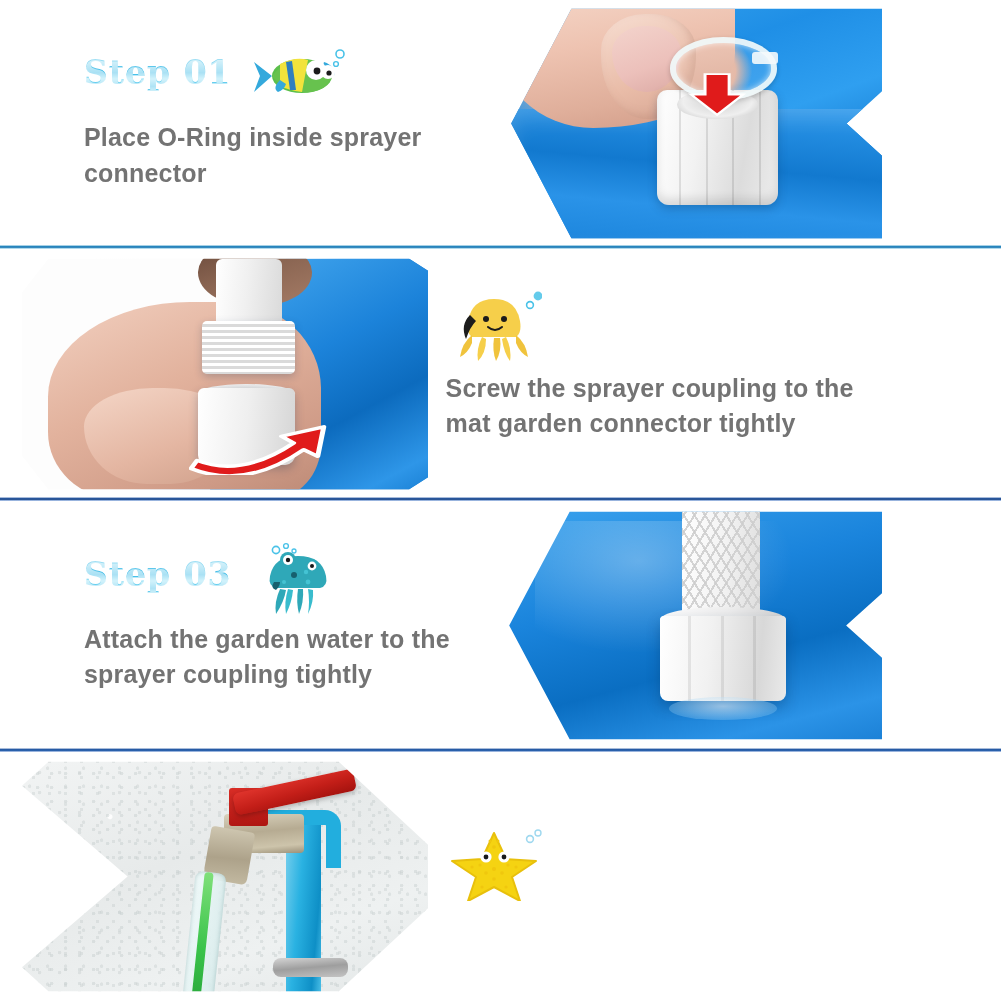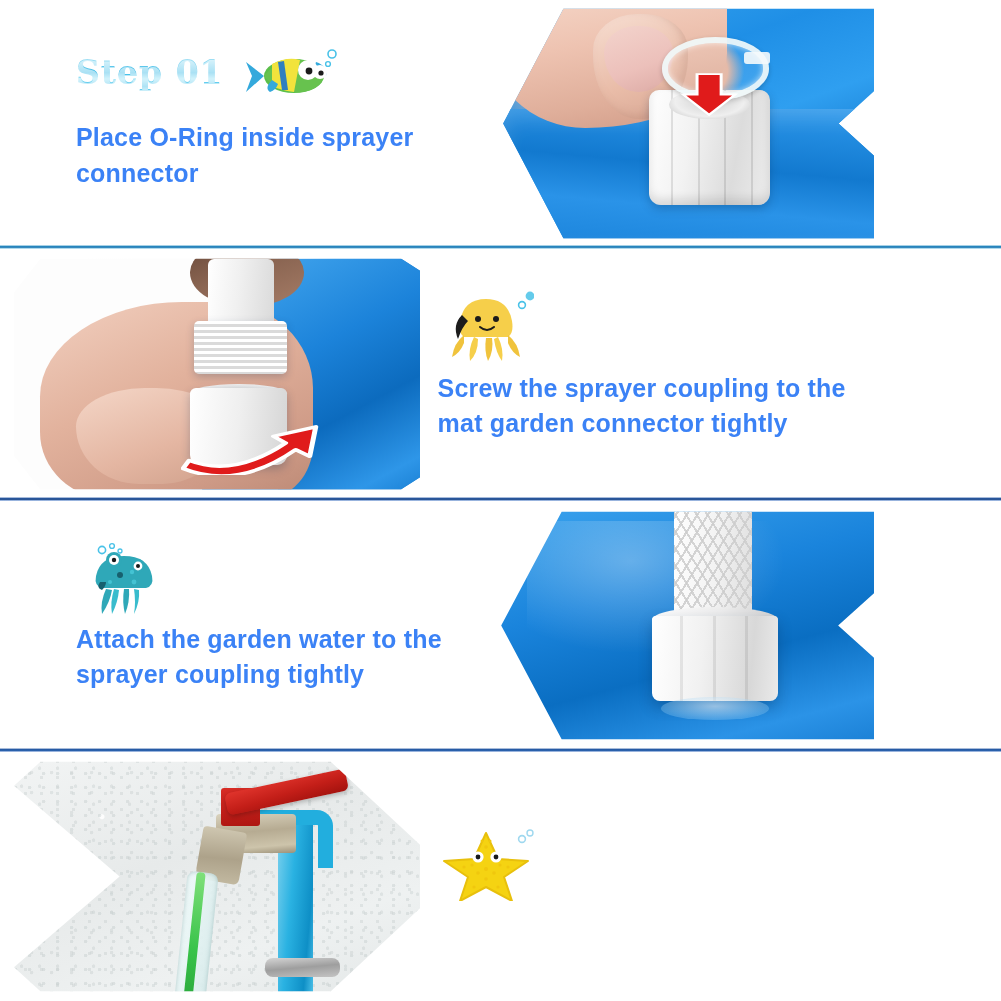--- a/index.html
+++ b/index.html
@@ -6,21 +6,21 @@
   body{
     width:1001px;height:1001px;
     background:#ffffff;
     font-family:"Liberation Sans", sans-serif;
     overflow:hidden;
     position:relative;
   }
   .sheet{position:relative;width:1001px;height:1001px;background:#fff;}
 
   
-  .row{position:absolute;left:4px;width:870px;display:flex;}
+  .row{position:absolute;left:12px;width:870px;display:flex;}
   .row-1{top:0;height:247px;}
   .row-2{top:250px;height:248px;}
   .row-3{top:502px;height:246px;}
   .row-4{top:752px;height:249px;}
 
   .divider{position:absolute;left:0;width:1001px;height:4px;}
   .div-1{top:245px;background:linear-gradient(#ffffff 0, #2a8fc4 30%, #1a6fae 55%, #7fc4e2 80%, #ffffff 100%);}
   .div-2{top:497px;background:linear-gradient(#ffffff 0, #2f5fa8 30%, #17407f 55%, #5b86c9 80%, #ffffff 100%);}
   .div-3{top:748px;background:linear-gradient(#ffffff 0, #2f5fa8 30%, #14509e 55%, #5b86c9 80%, #ffffff 100%);}
 
@@ -43,21 +43,21 @@
     background:linear-gradient(180deg,#bfeaf8 0%,#7fd4f0 18%,#2bb4e4 45%,#8fe0f6 62%,#36b9e6 82%,#9fe4f7 100%);
     -webkit-background-clip:text;
     background-clip:text;
     color:transparent;
     -webkit-text-fill-color:transparent;
     text-shadow:0 1px 0 rgba(255,255,255,.6);
     white-space:nowrap;
     padding-bottom:4px;
   }
   .desc{
-    color:#3b82f6;
+    color:#737373;
     font-weight:bold;
     font-size:25px;
     line-height:1.42;
     max-width:420px;
     letter-spacing:.2px;
   }
   .t-right .desc{max-width:440px;}
 
   
   .mascot{position:relative;width:96px;height:72px;flex:0 0 auto;margin-top:-16px;}
@@ -309,20 +309,21 @@
       </div>
       <div class="desc">Screw the sprayer coupling to the mat garden connector tightly</div>
     </div>
   </div>
 
   <div class="divider div-2"></div>
 
   <div class="row row-3">
     <div class="textcell t-left">
       <div class="head">
+        <div class="steptitle">Step 03</div>
         <div class="mascot">
           <svg width="96" height="72" viewBox="0 0 96 72">
             <path d="M48 14 Q72 14 76 34 Q78 44 70 46 L26 46 Q18 44 20 34 Q24 14 48 14Z" fill="#2fa8b8"></path>
             <path d="M24 40 Q20 46 26 48 Q30 44 30 40Z" fill="#17606e"></path>
             <path d="M30 47 Q24 60 26 72 Q34 60 36 48Z" fill="#2fa8b8"></path>
             <path d="M38 47 Q34 60 36 72 Q42 60 43 48Z" fill="#39bccd"></path>
             <path d="M48 47 Q46 60 49 72 Q54 60 53 47Z" fill="#2fa8b8"></path>
             <path d="M58 47 Q60 60 58 72 Q64 60 63 48Z" fill="#39bccd"></path>
             <circle cx="38" cy="18" r="8" fill="#2fa8b8"></circle>
             <circle cx="62" cy="24" r="7" fill="#2fa8b8"></circle>

